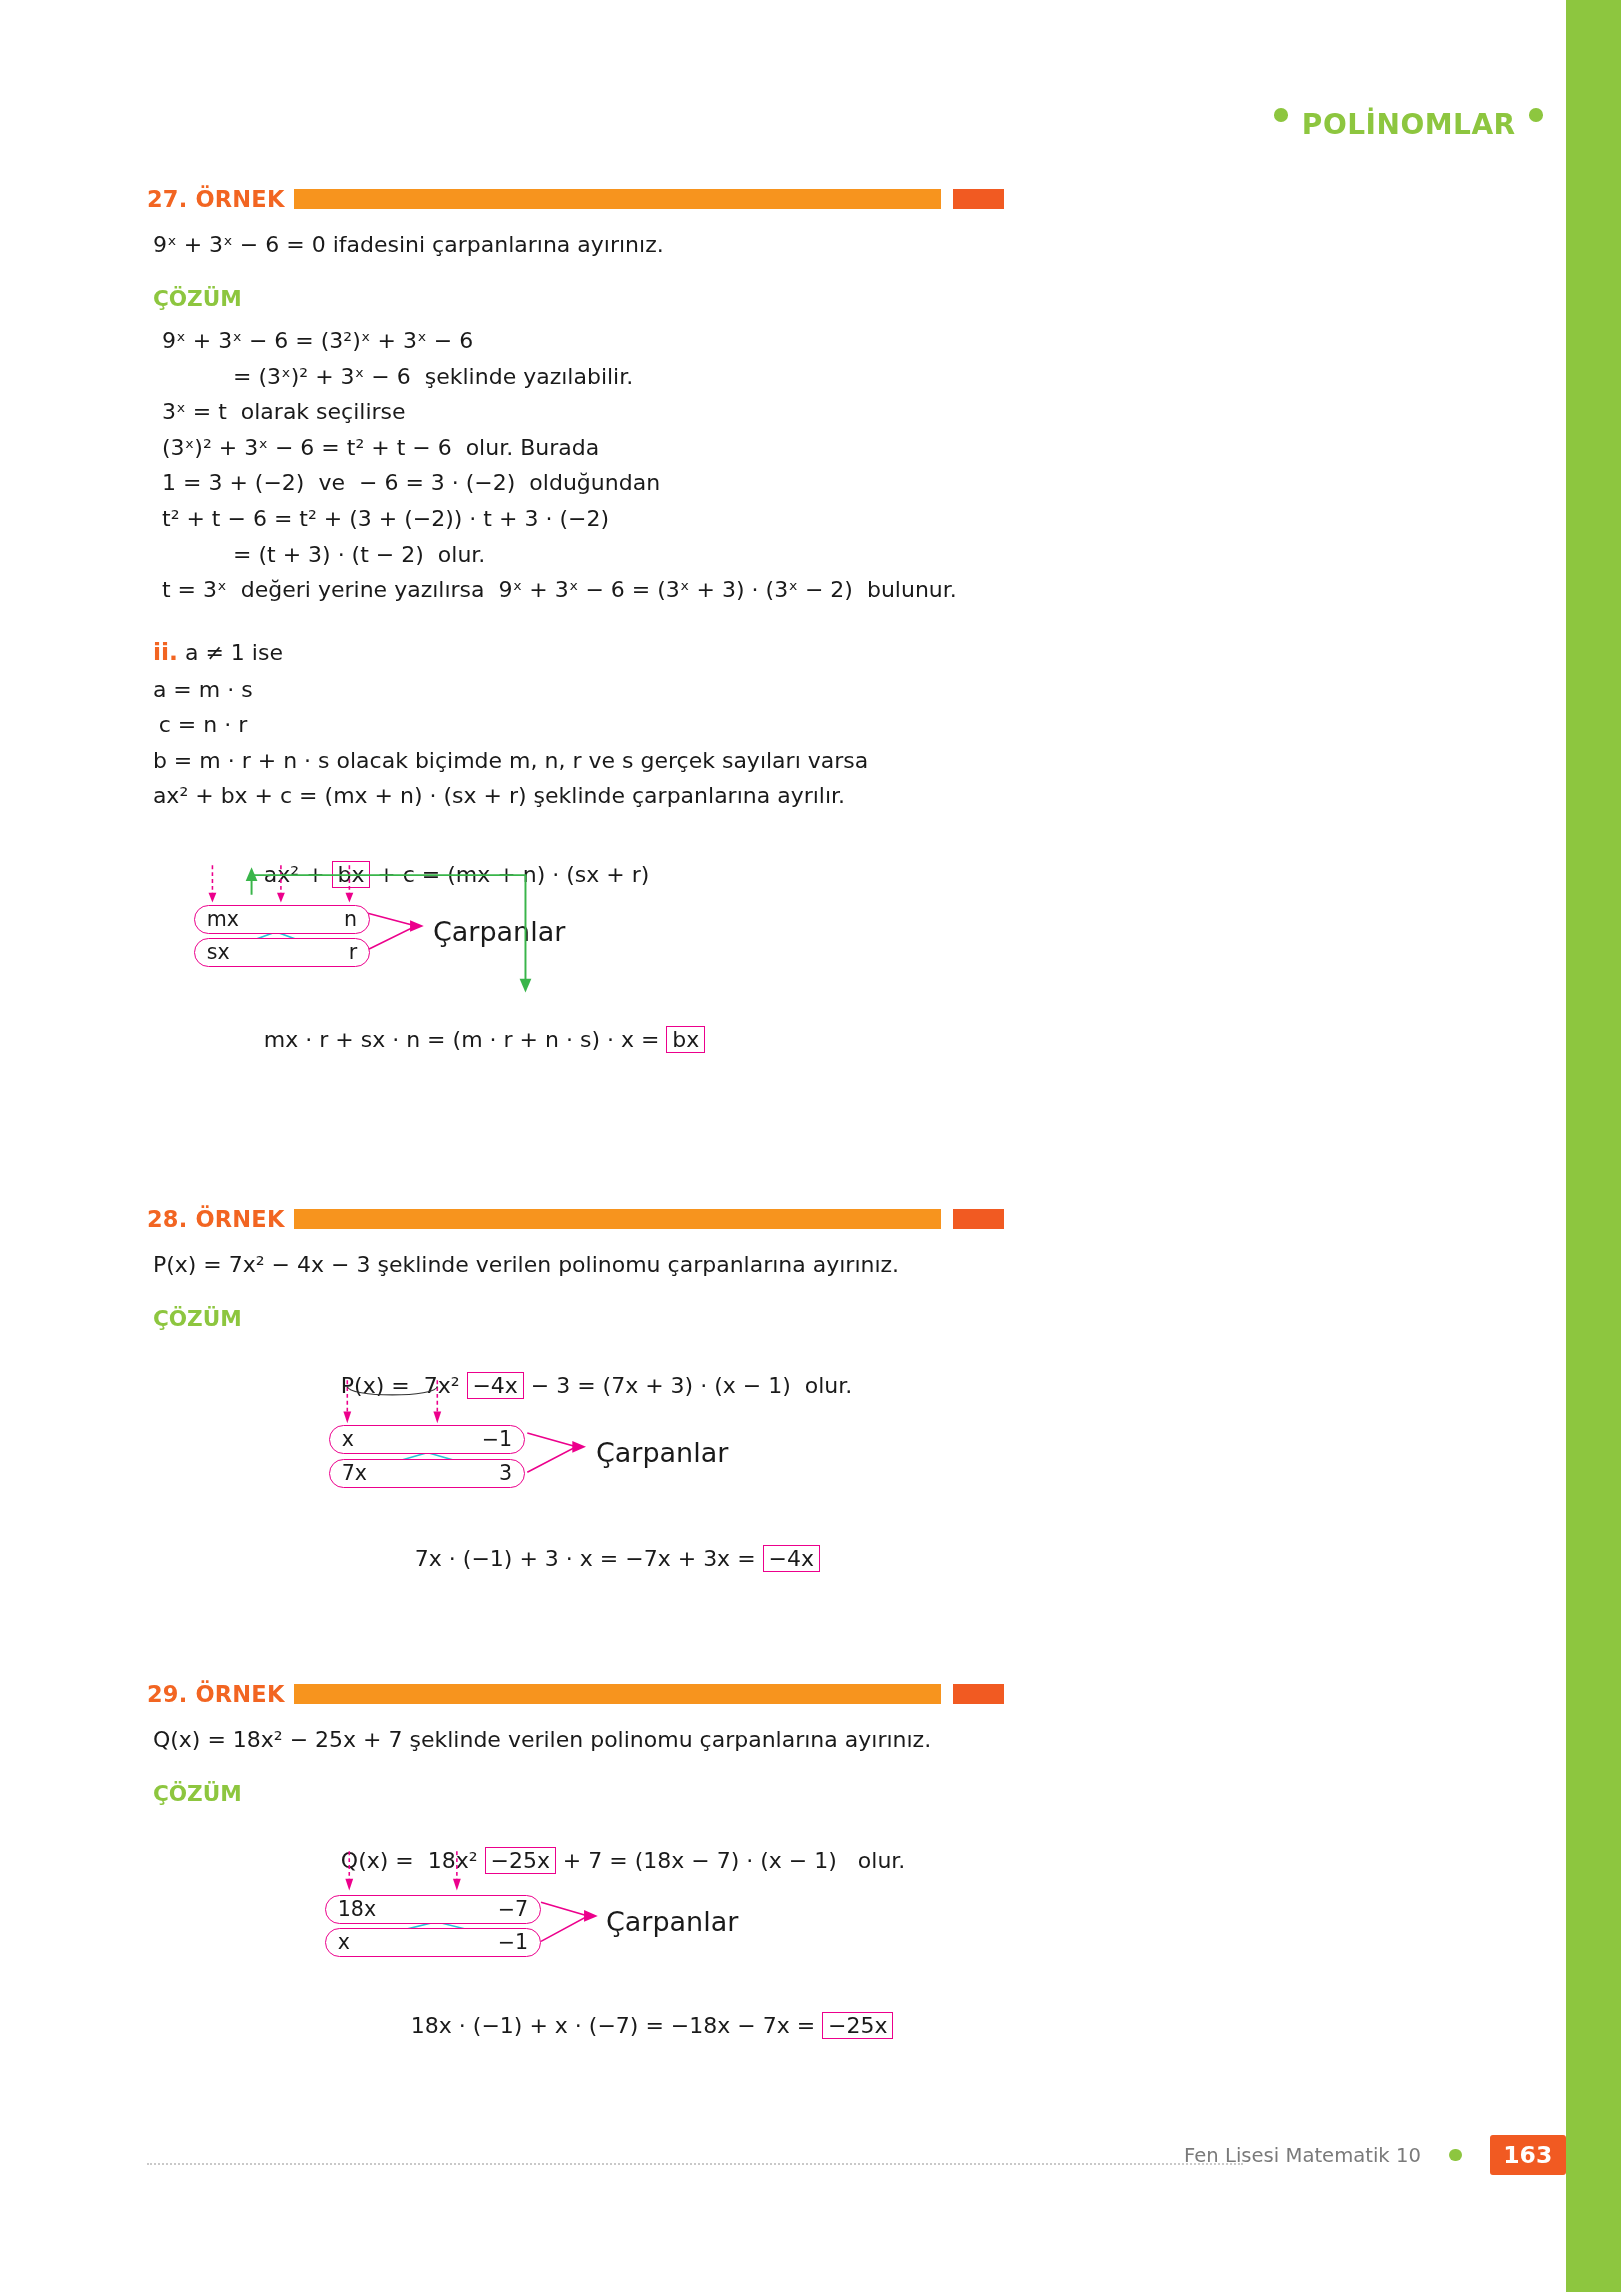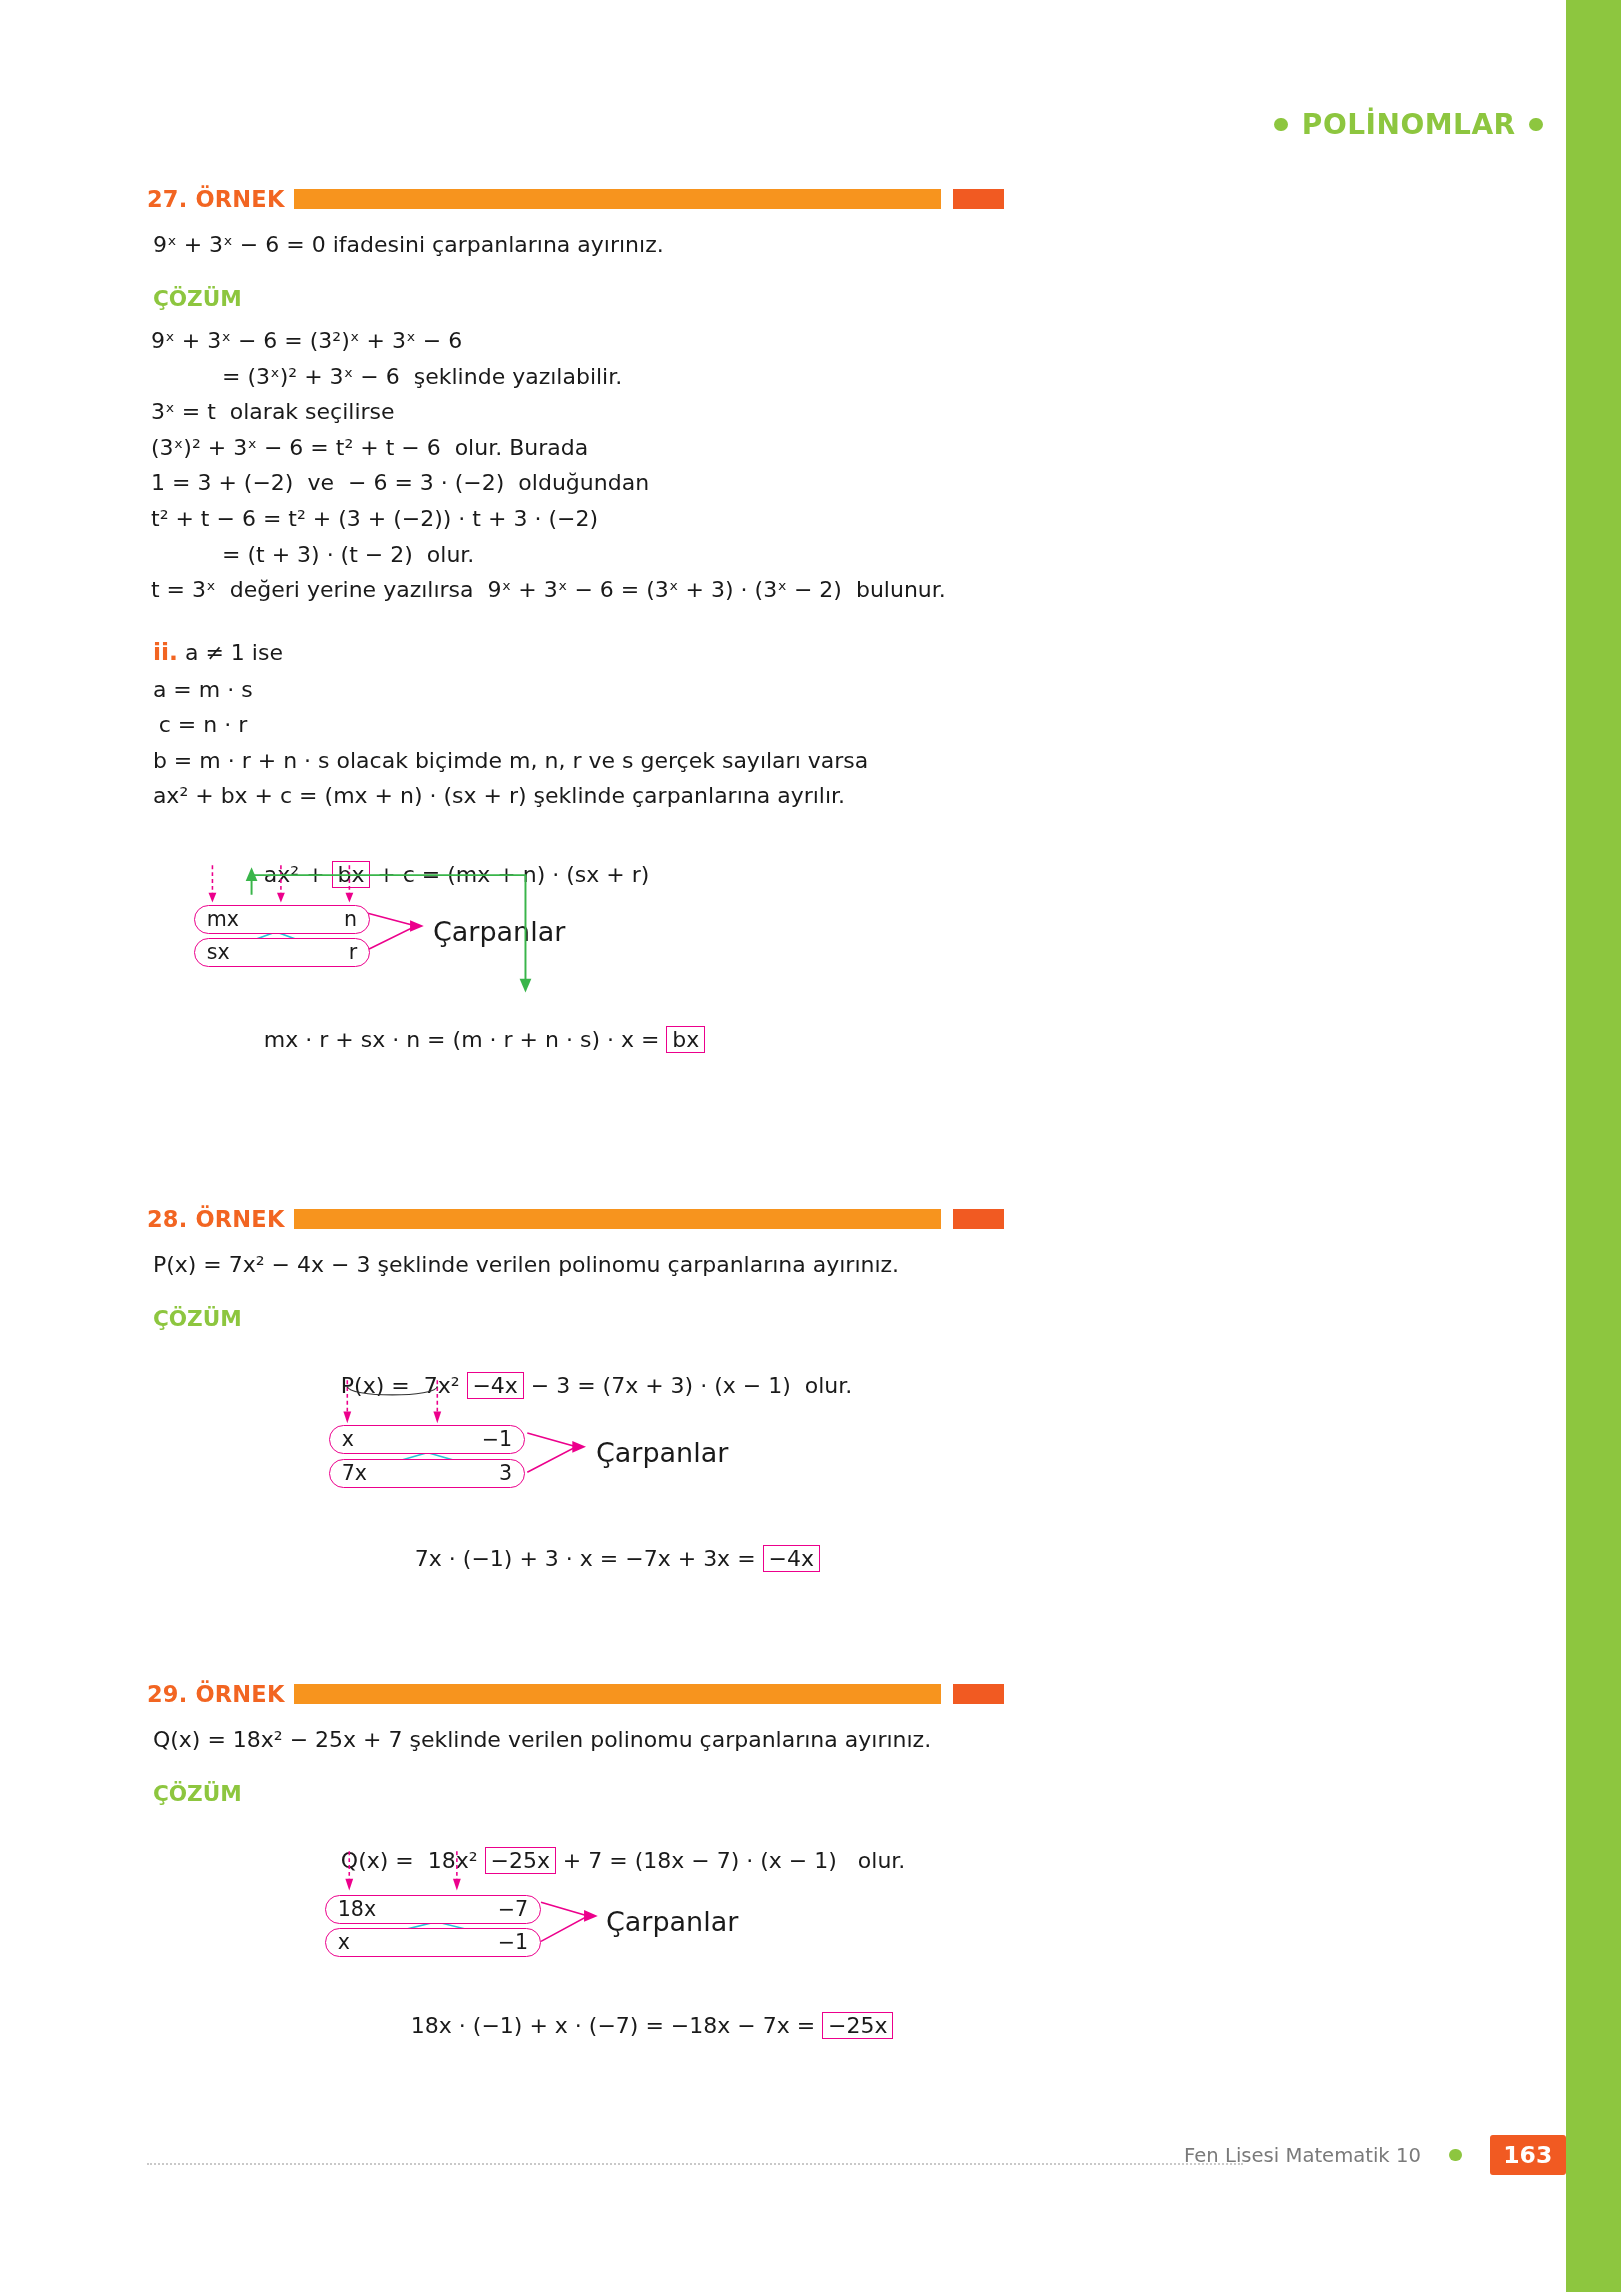--- a/index.html
+++ b/index.html
@@ -24,21 +24,21 @@
   }
   .content {
     position: absolute;
     left: 147px; top: 0;
     width: 1333px;
   }
   
   .header {
     position: absolute;
     right: 78px; top: 108px;
-    display: flex; align-items: center; gap: 13.7px;
+    display: flex; gap: 13.7px;
   }
   .header-title {
     color: #8dc63f;
     font-weight: bold;
     font-size: 28px;
     letter-spacing: 0.5px;
   }
   .dot {
     width: 13.7px; height: 13.7px; border-radius: 50%;
     background: #8dc63f; display:inline-block;
@@ -75,21 +75,21 @@
   .cozum {
     color: #8dc63f;
     font-weight: bold;
     font-size: 21.6px;
     margin: 25.5px 0 11.8px 5.9px;
   }
   .math {
     font-size: 22px;
     color: #1a1a1a;
     line-height: 1.62;
-    margin-left: 4px;
+    margin-left: 15px;
     white-space: pre-wrap;
   }
   .math .ind { display:inline-block; width: 71px; }
   .sec-ii {
     font-size: 22px; color:#1a1a1a; line-height:1.62; margin-left:5.9px;
   }
   .sec-ii .bold-ii { color:#f26522; font-weight:bold; font-size:23.5px; }
 
   
   .diagram { position: relative; margin-left: 5.9px; }

